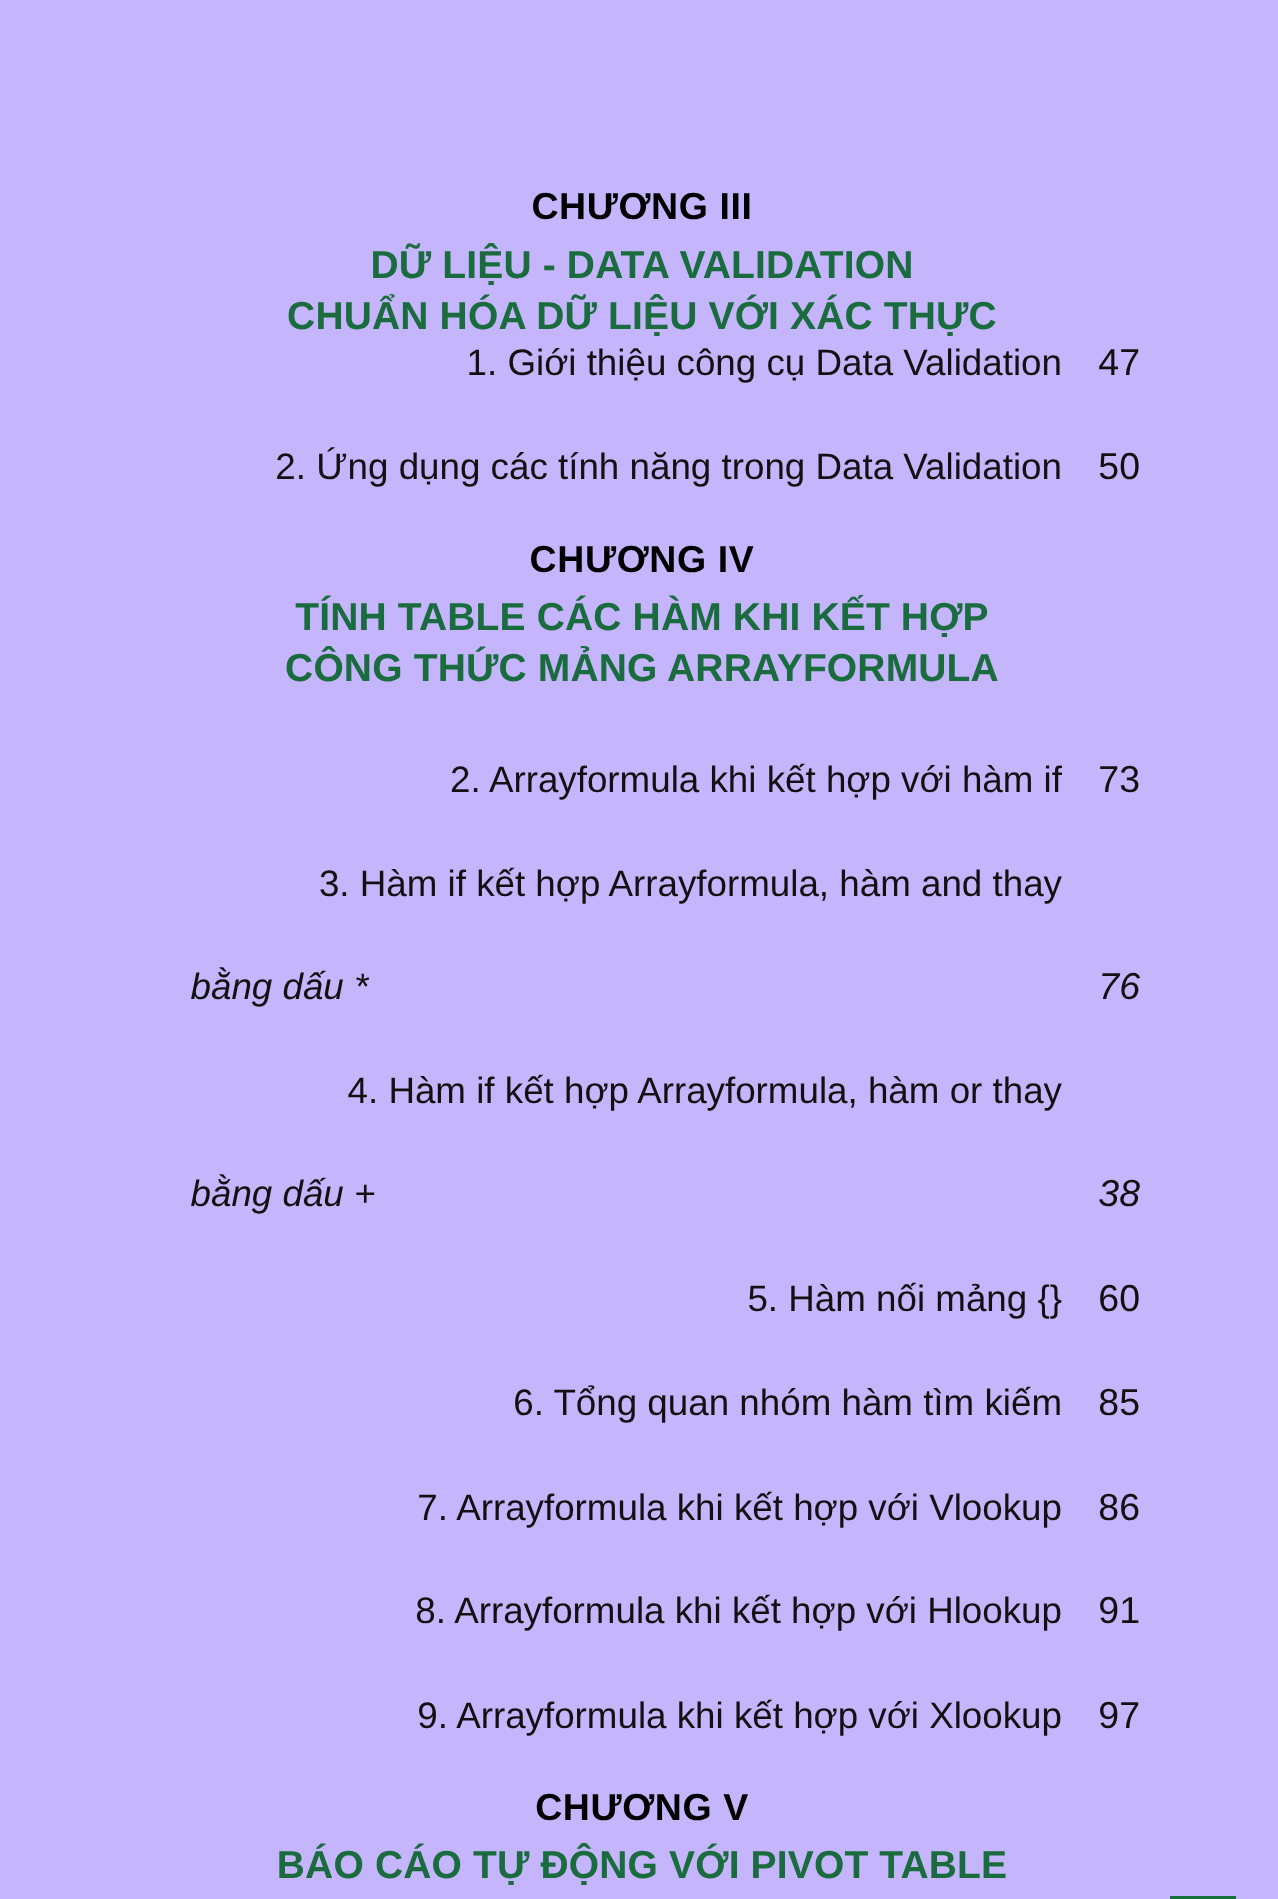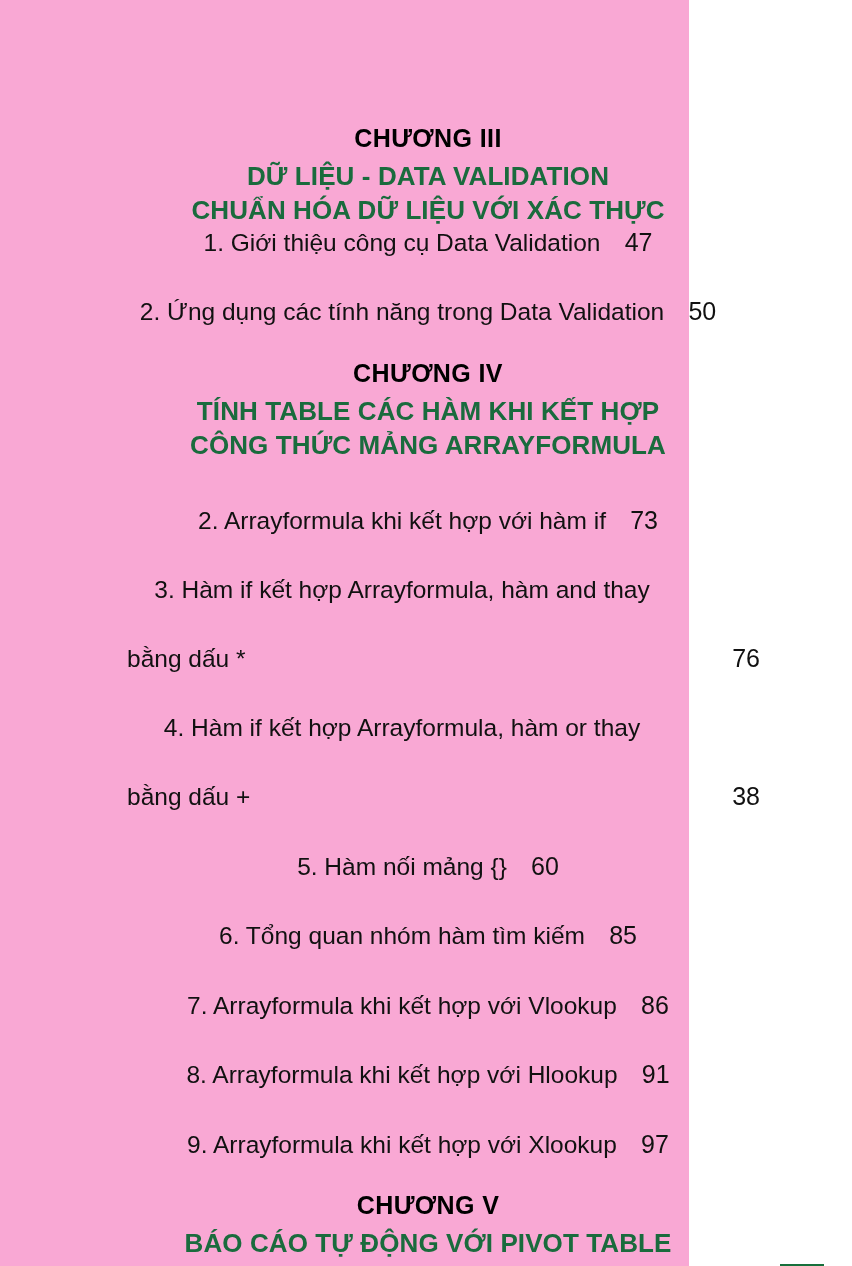--- a/index.html
+++ b/index.html
@@ -13,23 +13,23 @@
     position: relative;
     font-family: "Liberation Sans", sans-serif;
     color: #000000;
     overflow: hidden;
   }
 
   .page {
     position: absolute;
     left: 0;
     top: 0;
-    width: 689px;
+    width: 852px;
     height: 1266px;
-    background: #f9a8d4;
+    background: #c4b5fd;
   }
 
   .content {
     position: absolute;
     left: 96px;
     top: 124px;
     width: 664px;
   }
 
   
@@ -70,21 +70,21 @@
     position: relative;
     font-size: 24.5px;
     line-height: 1;
     color: #111111;
     padding: 0;
   }
 
   .toc-row {
     display: flex;
     align-items: baseline;
-    justify-content: center;
+    justify-content: flex-end;
     width: 100%;
   }
 
   .toc-label {
     display: block;
     white-space: pre;
   }
 
   .toc-page {
     display: block;
@@ -94,20 +94,21 @@
     flex: 0 0 auto;
   }
 
   .toc-cont {
     display: flex;
     align-items: baseline;
     justify-content: space-between;
     width: 100%;
     padding-left: 31px;
     box-sizing: border-box;
+    font-style: italic;
   }
 
   
   .gap-line  { height: 44px; }
 
   
   .footer {
     position: absolute;
     left: 0;
     top: 1261px;

